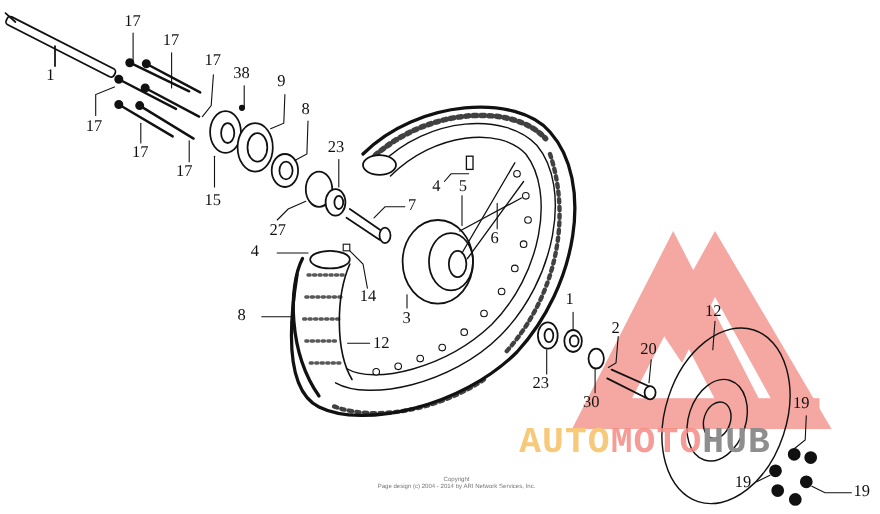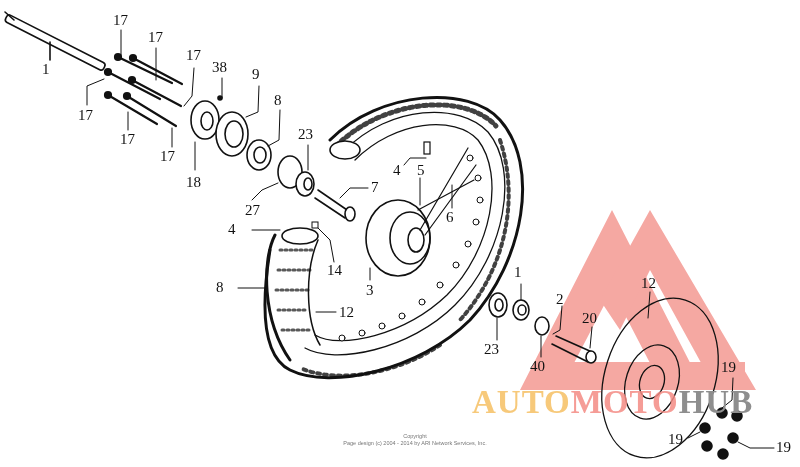--- a/index.html
+++ b/index.html
@@ -1,19 +1,19 @@
 <!DOCTYPE html>
 <html><head>
 <meta charset="utf-8">
 <style>
   html,body{margin:0;padding:0;background:#fff;}
   body{width:800px;height:467px;position:relative;overflow:hidden;font-family:"Liberation Sans",sans-serif;}
   #stage{position:absolute;left:0;top:0;width:800px;height:467px;}
   .lbl{position:absolute;font-family:Liberation Serif, serif;font-size:15px;color:#111;line-height:1;white-space:nowrap;}
-  .wm-text{position:absolute;left:472px;top:386px;font-family:Liberation Serif, serif;font-weight:bold;font-size:33px;letter-spacing:1px;line-height:1;white-space:nowrap;}
+  .wm-text{position:absolute;left:472px;top:386px;font-family:Liberation Mono, monospace;font-weight:bold;font-size:33px;letter-spacing:1px;line-height:1;white-space:nowrap;}
   .wm-a{color:#f7c97a;}
   .wm-b{color:#f48b84;opacity:.85;}
   .wm-c{color:#8e8e8e;}
   .copy{position:absolute;left:300px;top:433px;width:230px;text-align:center;font-size:5.5px;color:#777;line-height:1.3;}
 </style>
 </head>
 <body>
 
 <div id="stage">
   <svg width="800" height="467" viewBox="0 0 800 467" style="position:absolute;left:0;top:0;">
@@ -188,37 +188,37 @@
   <span class="lbl" style="left:42px;top:62px">1</span>
   <span class="lbl" style="left:113px;top:13px">17</span>
   <span class="lbl" style="left:148px;top:30px">17</span>
   <span class="lbl" style="left:186px;top:48px">17</span>
   <span class="lbl" style="left:78px;top:108px">17</span>
   <span class="lbl" style="left:120px;top:132px">17</span>
   <span class="lbl" style="left:160px;top:149px">17</span>
   <span class="lbl" style="left:212px;top:60px">38</span>
   <span class="lbl" style="left:252px;top:67px">9</span>
   <span class="lbl" style="left:274px;top:93px">8</span>
-  <span class="lbl" style="left:186px;top:175px">18</span>
+  <span class="lbl" style="left:186px;top:175px">15</span>
   <span class="lbl" style="left:298px;top:127px">23</span>
   <span class="lbl" style="left:245px;top:203px">27</span>
   <span class="lbl" style="left:371px;top:180px">7</span>
   <span class="lbl" style="left:393px;top:163px">4</span>
   <span class="lbl" style="left:417px;top:163px">5</span>
   <span class="lbl" style="left:446px;top:210px">6</span>
   <span class="lbl" style="left:228px;top:222px">4</span>
   <span class="lbl" style="left:327px;top:263px">14</span>
   <span class="lbl" style="left:366px;top:283px">3</span>
   <span class="lbl" style="left:216px;top:280px">8</span>
   <span class="lbl" style="left:339px;top:305px">12</span>
   <span class="lbl" style="left:514px;top:265px">1</span>
   <span class="lbl" style="left:484px;top:342px">23</span>
   <span class="lbl" style="left:556px;top:292px">2</span>
   <span class="lbl" style="left:582px;top:311px">20</span>
-  <span class="lbl" style="left:530px;top:359px">40</span>
+  <span class="lbl" style="left:530px;top:359px">30</span>
   <span class="lbl" style="left:641px;top:276px">12</span>
   <span class="lbl" style="left:721px;top:360px">19</span>
   <span class="lbl" style="left:668px;top:432px">19</span>
   <span class="lbl" style="left:776px;top:440px">19</span>
 
   <div class="wm-text">
     <span class="wm-a">AUTO</span><span class="wm-b">MOTO</span><span class="wm-c">HUB</span>
   </div>
 
   <div class="copy">

